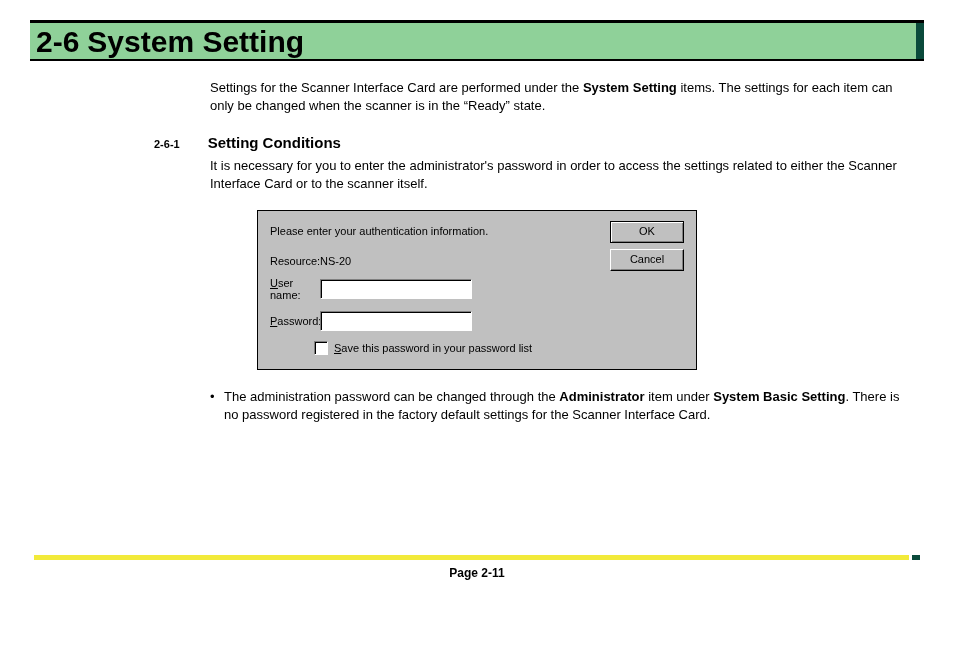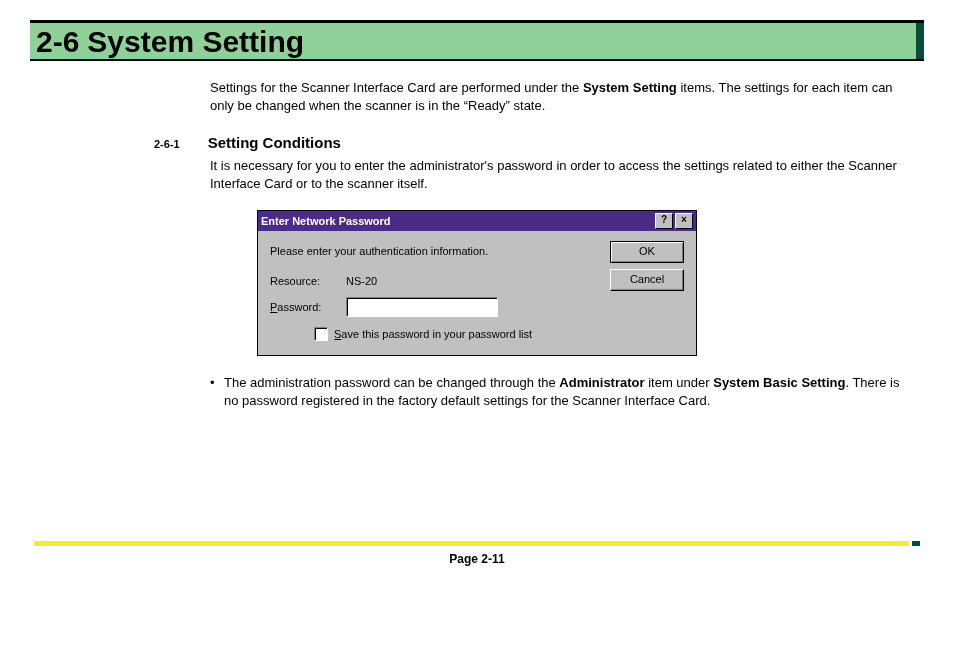--- a/index.html
+++ b/index.html
@@ -104,21 +104,21 @@
   .dialog-body {
     padding: 14px 12px 14px 12px;
     position: relative;
   }
   .prompt { margin-bottom: 18px; }
   .field-row {
     display: flex;
     align-items: center;
     margin-bottom: 10px;
   }
-  .field-label { width: 76px; }
+  .field-label { width: 50px; }
   .field-value { }
   .text-input {
     width: 150px; height: 18px;
     background: #fff;
     border-top: 1px solid #808080;
     border-left: 1px solid #808080;
     border-right: 1px solid #fff;
     border-bottom: 1px solid #fff;
     box-shadow: inset 1px 1px 0 #000;
   }
@@ -191,36 +191,35 @@
 
   <div class="subhead-row">
     <span class="subhead-num">2-6-1</span>
     <span class="subhead-title">Setting Conditions</span>
   </div>
 
   <p class="subtext">It is necessary for you to enter the administrator's password in order to access the settings related to either the Scanner Interface Card or to the scanner itself.</p>
 
   <div class="dialog-wrap">
     <div class="dialog">
-      <div class="titlebar">
-        <span class="titlebar-text">Enter Network Password</span>
-        <div class="titlebar-btn">?</div>
-        <div class="titlebar-btn">×</div>
-      </div>
       <div class="dialog-body">
         <div class="prompt">Please enter your authentication information.</div>
 
         <div class="btn-stack">
           <div class="win-btn default">OK</div>
           <div class="win-btn">Cancel</div>
         </div>
 
         <div class="field-row">
           <div class="field-label">Resource:</div>
           <div class="field-value">NS-20</div>
+        </div>
+        <div class="field-row">
+          <div class="field-label"><span class="u">U</span><span>ser name:</span></div>
+          <div class="text-input"></div>
         </div>
         <div class="field-row">
           <div class="field-label"><span class="u">P</span><span>assword:</span></div>
           <div class="text-input"></div>
         </div>
         <div class="chk-row">
           <div class="chk"></div>
           <div><span class="u">S</span><span>ave this password in your password list</span></div>
         </div>
       </div>

